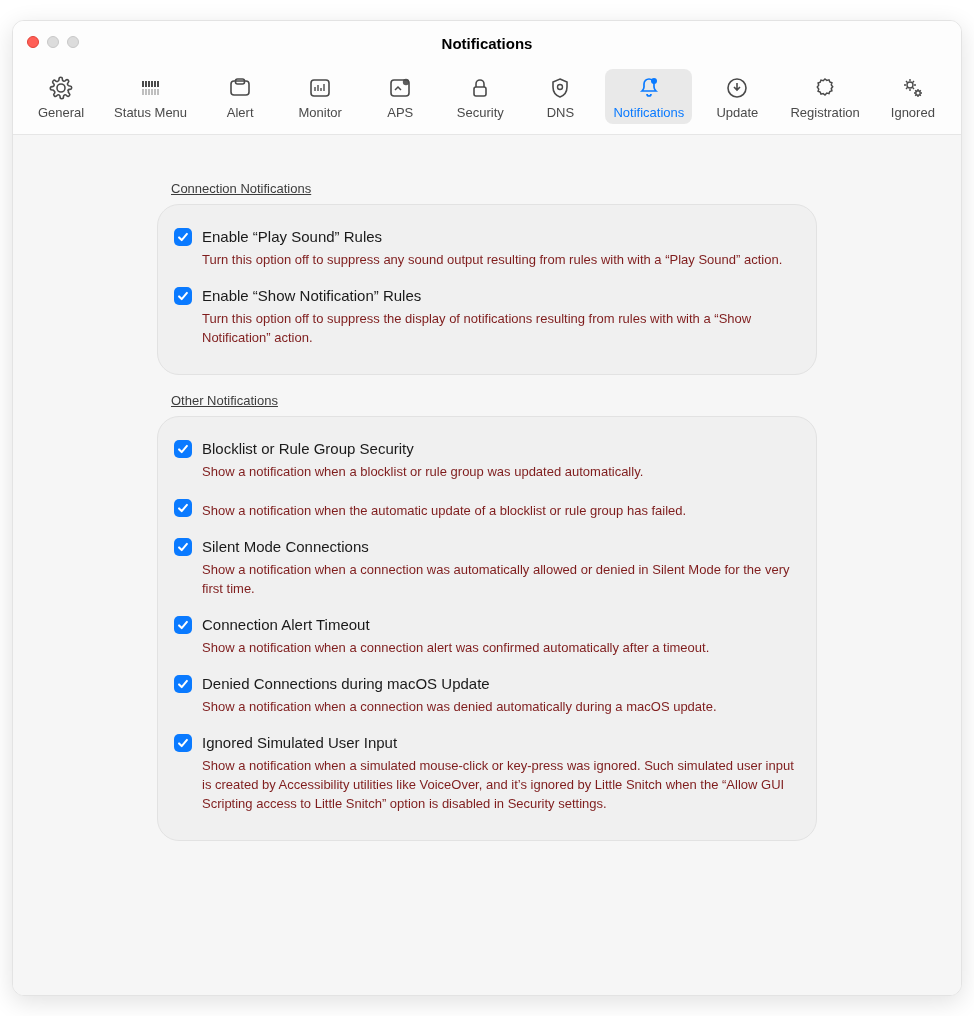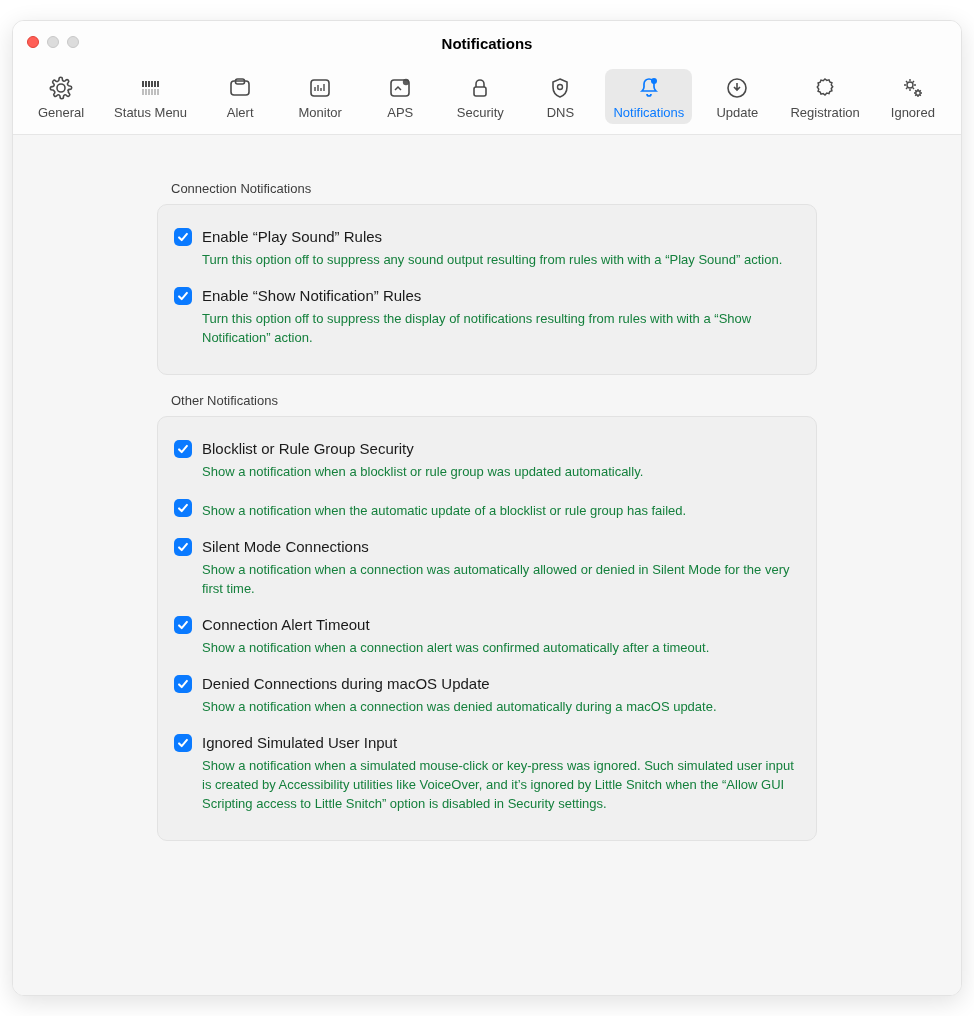--- a/index.html
+++ b/index.html
@@ -89,25 +89,26 @@
     min-height: 860px;
   }
   .content {
     width: 660px;
     margin: 0 auto;
   }
   .section-label {
     font-size: 13px;
     color: #3c3c3c;
     margin: 18px 0 8px 14px;
+    text-decoration: underline;
   }
   .card {
     background: #f0f0f0;
     border: 1px solid #e2e2e2;
-    border-radius: 10px;
+    border-radius: 22px;
     padding: 14px 20px 18px 16px;
   }
   .row {
     display: flex;
     align-items: flex-start;
     gap: 10px;
     padding: 8px 0 8px 0;
   }
   .checkbox {
     flex: 0 0 18px;
@@ -122,21 +123,21 @@
   }
   .checkbox svg { display:block; }
   .row-text { flex: 1; }
   .row-title {
     font-size: 15px;
     color: #1a1a1a;
     line-height: 1.35;
   }
   .row-desc {
     font-size: 13px;
-    color: #15803d;
+    color: #7f1d1d;
     margin-top: 4px;
     line-height: 1.45;
   }
 </style>
 </head>
 <body>
 
 <div class="window">
 
   <div class="titlebar">

